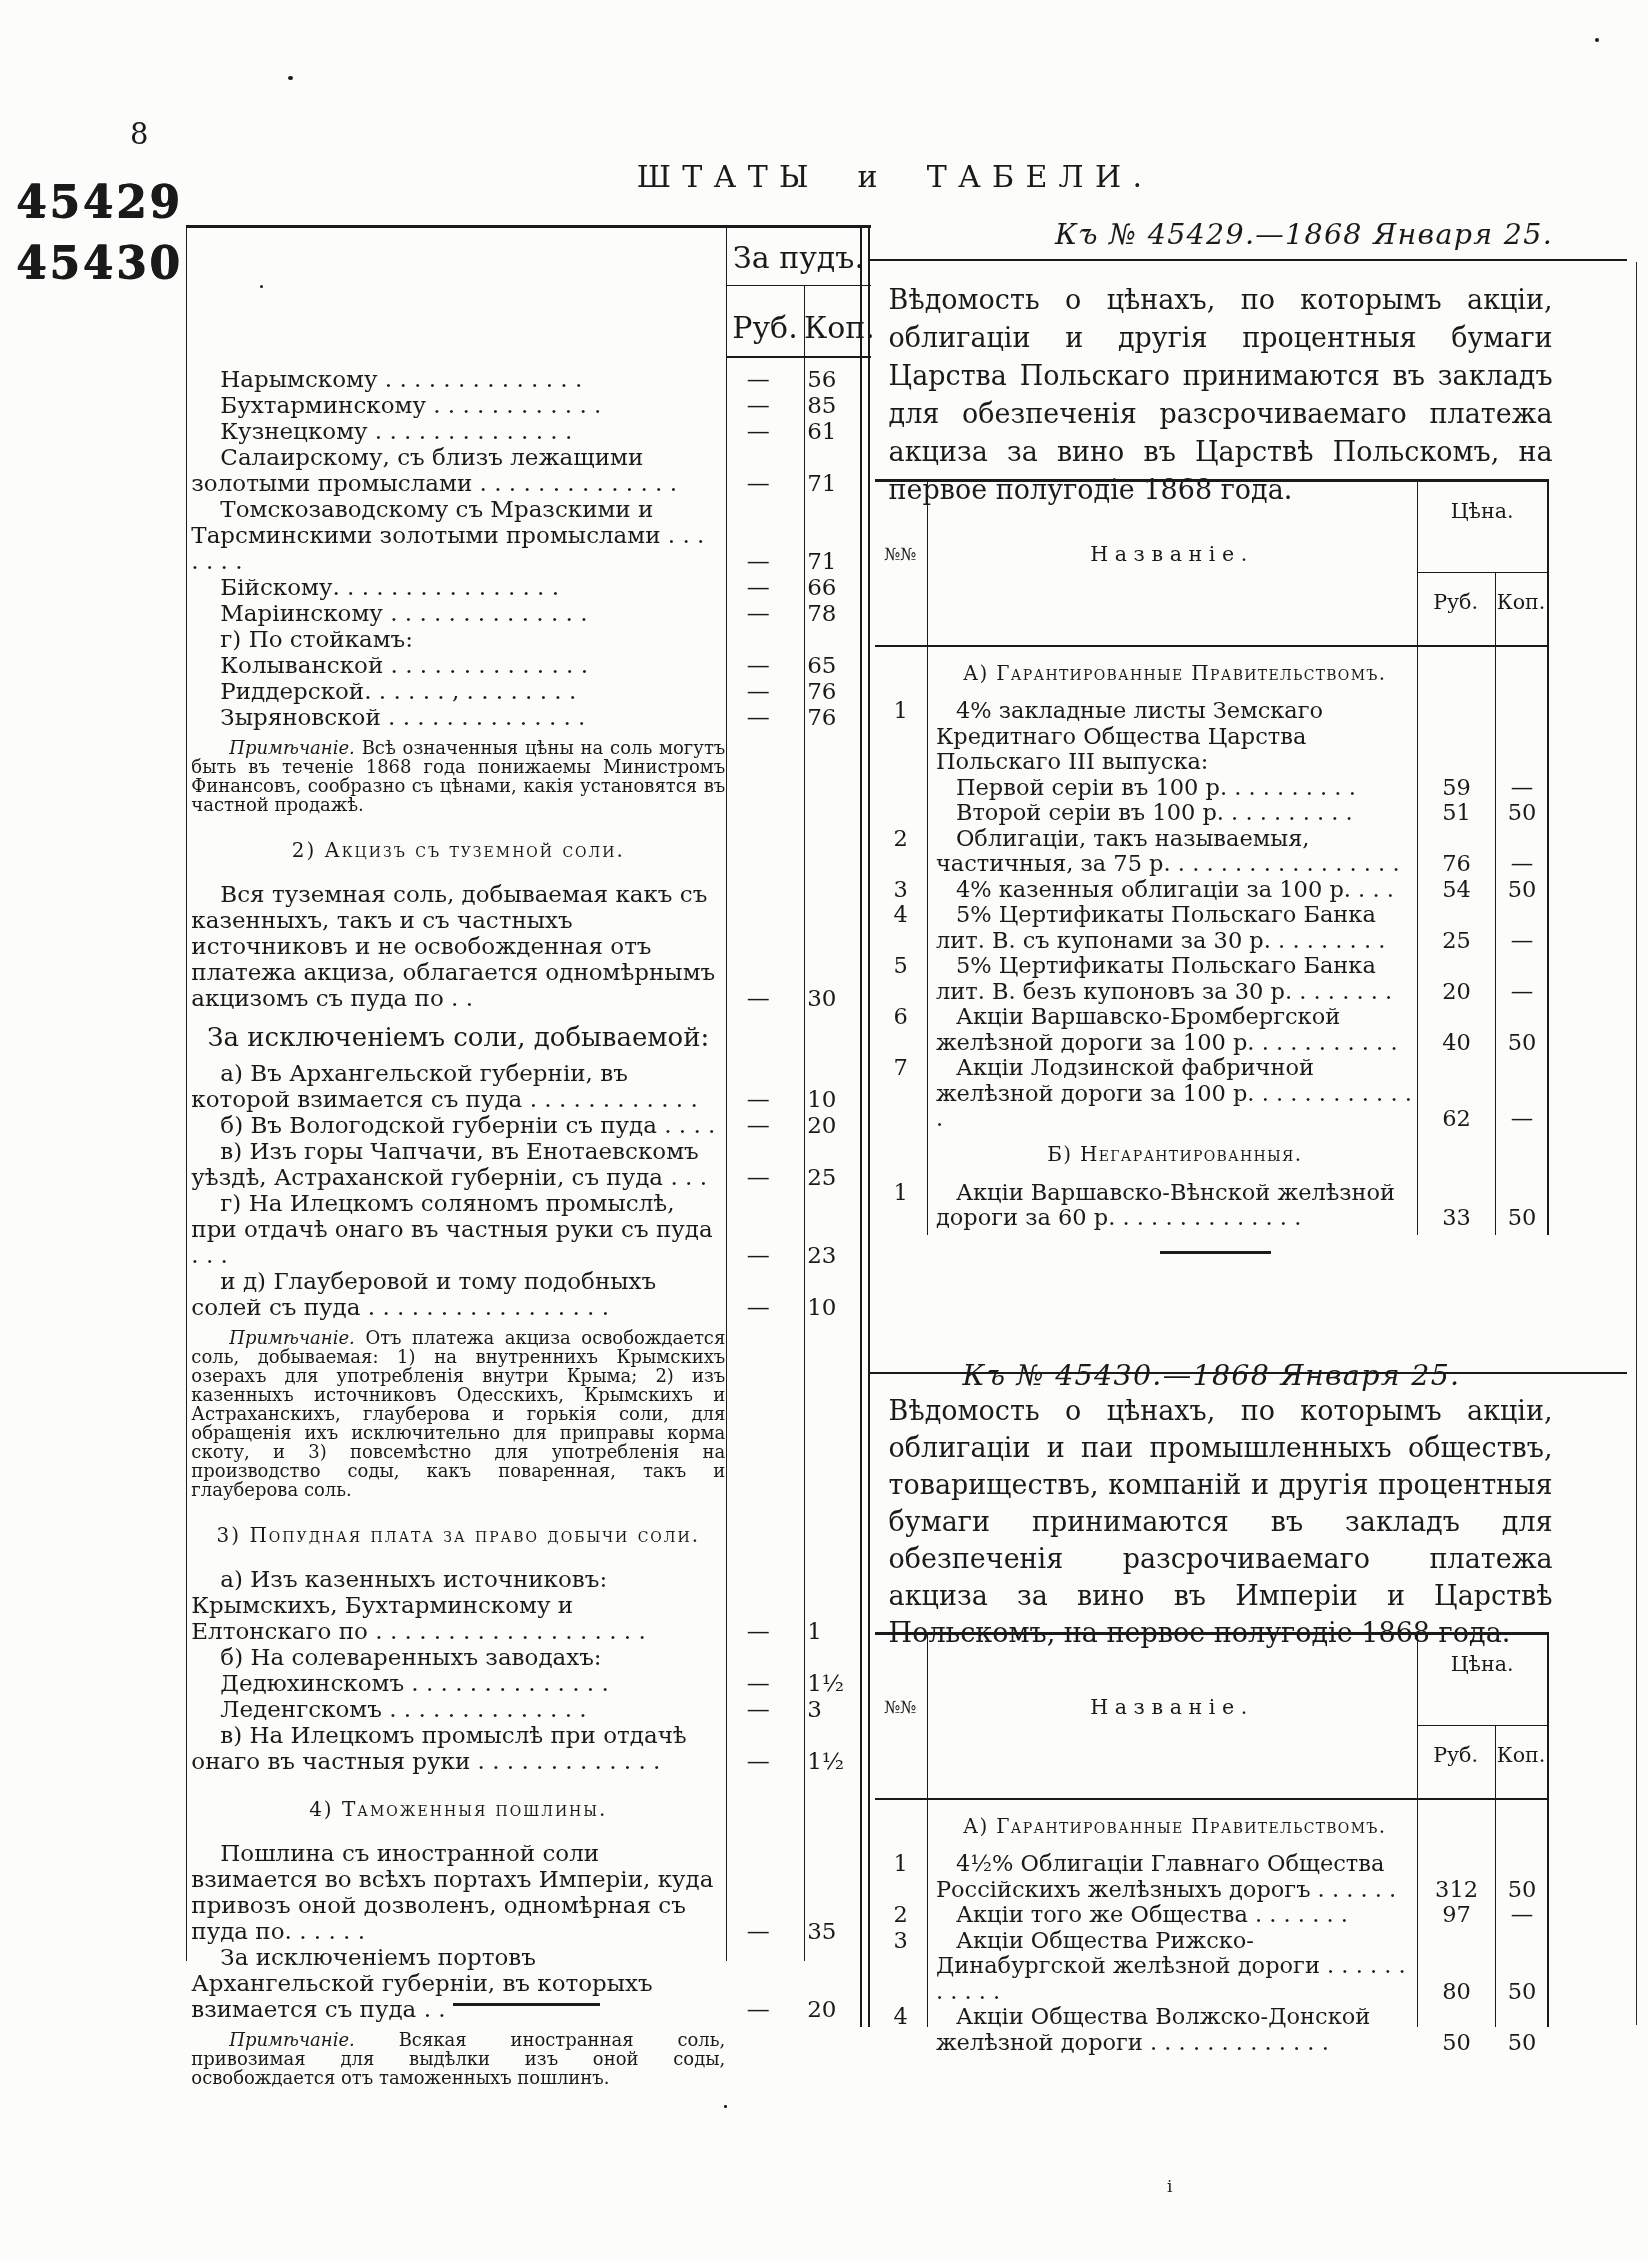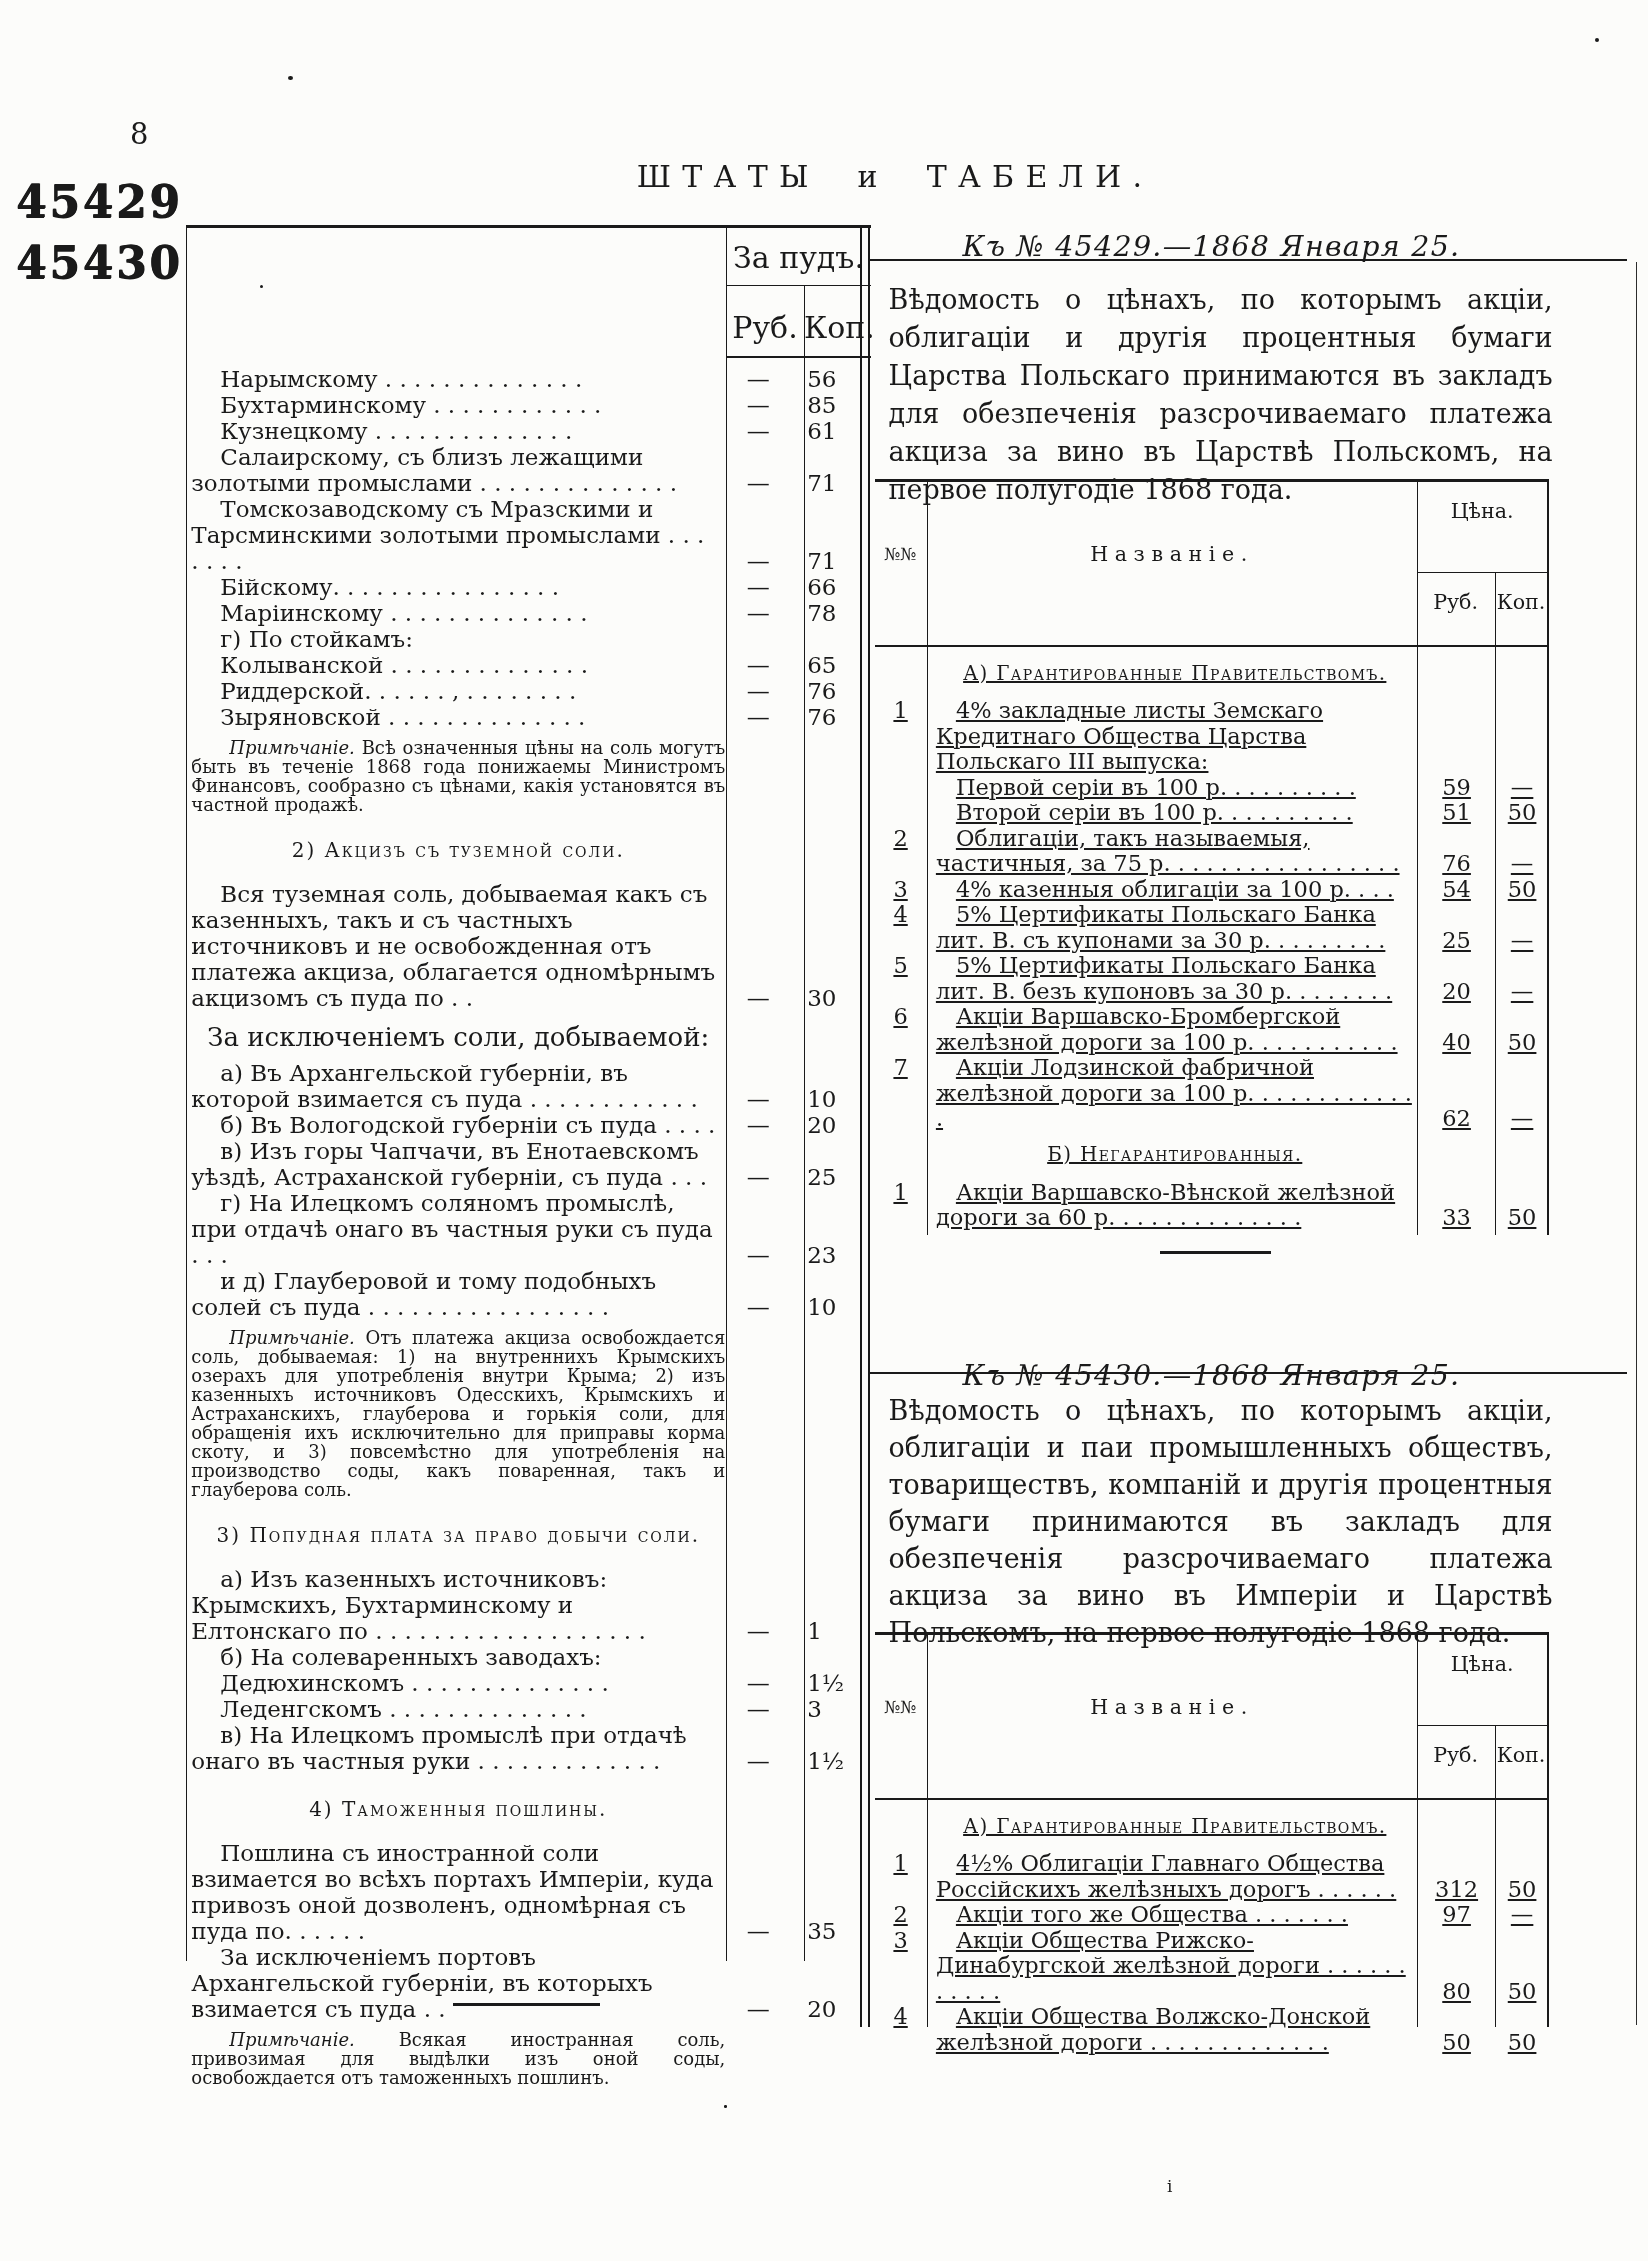--- a/index.html
+++ b/index.html
@@ -33,21 +33,21 @@
   .lrow.subhead .lname{text-indent:0;text-align:center;font-size:26px;}
 
   
   .rcol{position:absolute;left:870px;top:213px;width:769px;height:1843px;}
   .docref{position:absolute;width:683px;text-align:center;font-style:italic;
           font-size:28.5px;letter-spacing:1.3px;white-space:nowrap;}
   .intro{position:absolute;width:664px;font-size:27px;line-height:38px;text-align:justify;text-indent:0;}
   .rtable{position:absolute;width:674px;}
   .rtable .hdr-label{position:absolute;font-size:20.6px;text-align:center;}
   .rtable .nn{font-size:17px;}
-  .rbody{position:absolute;left:0;width:674px;text-decoration:underline;}
+  .rbody{position:absolute;left:0;width:674px;}
   .rrow{display:flex;align-items:flex-end;font-size:22.5px;line-height:25.5px;}
   .rnum{width:52px;text-align:center;align-self:flex-start;}
   .rname{width:491px;padding:0 4px 0 9.3px;box-sizing:border-box;text-indent:20px;}
   .rval{width:78px;text-align:center;}
   .rval.kop{width:53px;}
   .rrow.section{margin:10.6px 0 12px;}
   .rrow.section .rname{text-indent:0;text-align:center;font-variant:small-caps;font-size:20px;letter-spacing:1.3px;}
 
   .speck{position:absolute;background:#1a1a1a;border-radius:50%;}
   .tinymark{position:absolute;font-size:17px;}
@@ -217,21 +217,21 @@
         <div class="lrow note">
           <div class="lname"><i>Примѣчаніе.</i> Всякая иностранная соль, привозимая для выдѣлки изъ оной соды, освобождается отъ таможенныхъ пошлинъ.</div>
         </div>
       </div>
   </div>
 
   <div class="rule" style="left:453px;top:2003px;width:147px;height:3.3px;"></div>
 
   <div class="rcol">
 
-    <div class="docref" style="left:0;top:17px;">Къ № 45429.—1868 Января 25.</div>
+    <div class="docref" style="left:0;top:5px;text-align:right;">Къ № 45429.—1868 Января 25.</div>
     <div class="rule" style="left:0;top:46px;width:757px;height:2px;"></div>
     <div class="intro" style="left:18.6px;top:68px;">Вѣдомость о цѣнахъ, по которымъ акціи, облигаціи и другія процентныя бумаги Царства Польскаго принимаются въ закладъ для обезпеченія разсрочиваемаго платежа акциза за вино въ Царствѣ Польскомъ, на первое полугодіе 1868 года.</div>
 
     <div class="rtable" style="left:4.6px;top:266px;height:756px;">
       <div class="rule" style="left:0;top:0;width:674px;height:2.7px;"></div>
       <div class="rule" style="left:52px;top:0;width:1.3px;height:756px;"></div>
       <div class="rule" style="left:542px;top:0;width:1.3px;height:756px;"></div>
       <div class="rule" style="left:542px;top:93px;width:131px;height:1.3px;"></div>
       <div class="rule" style="left:620px;top:93px;width:1.3px;height:663px;"></div>
       <div class="rule" style="left:0;top:166px;width:674px;height:2px;"></div>

